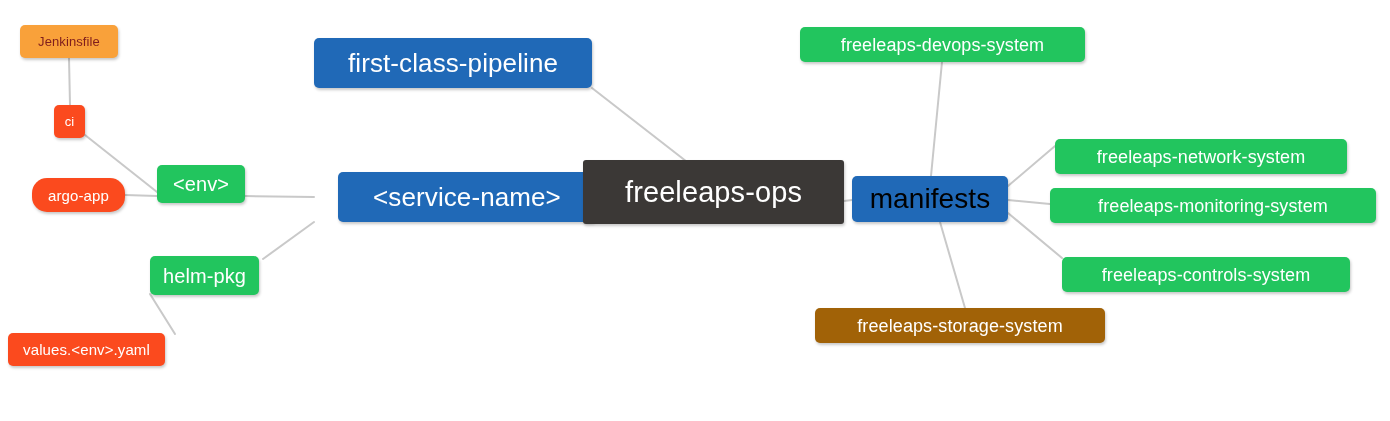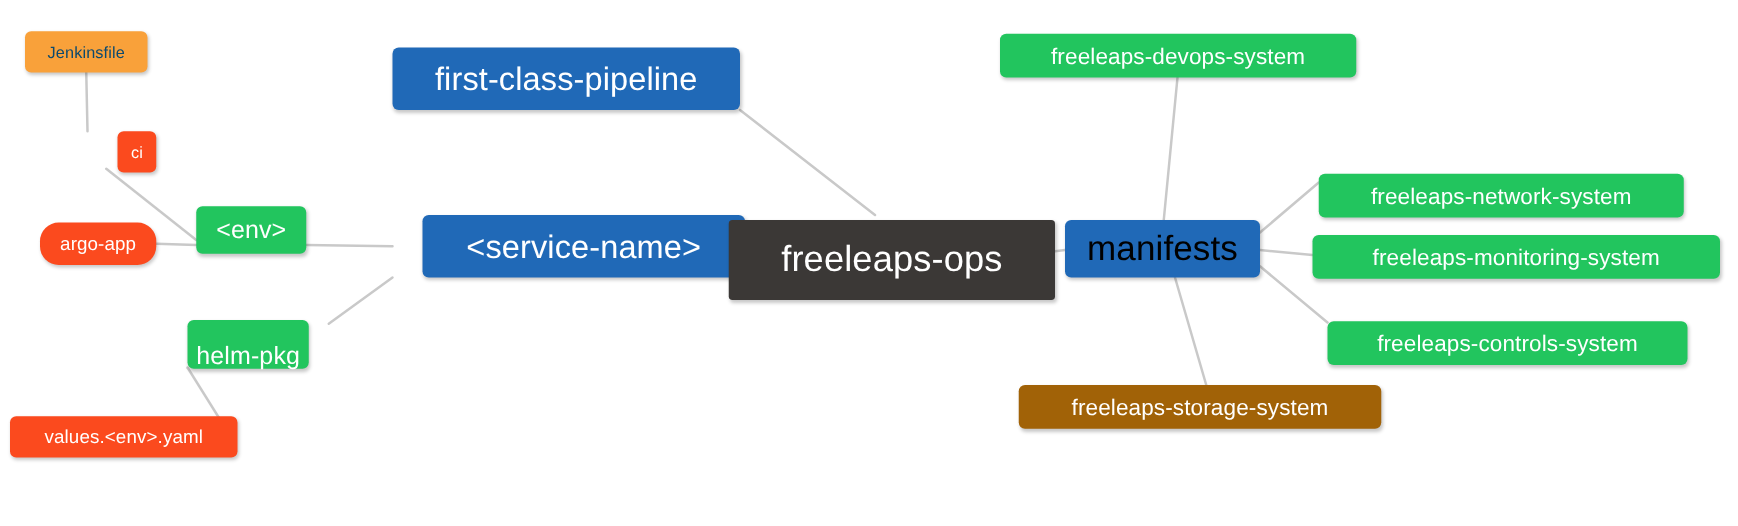--- a/index.html
+++ b/index.html
@@ -58,45 +58,45 @@
       <line x1="572" y1="197" x2="583" y2="199" stroke="#c9c9c9" stroke-width="2" stroke-linecap="round"></line>
       <line x1="592" y1="88" x2="700" y2="172" stroke="#c9c9c9" stroke-width="2" stroke-linecap="round"></line>
       <line x1="844" y1="201" x2="852" y2="200" stroke="#c9c9c9" stroke-width="2" stroke-linecap="round"></line>
       <line x1="931" y1="176" x2="942" y2="62" stroke="#c9c9c9" stroke-width="2" stroke-linecap="round"></line>
       <line x1="1008" y1="186" x2="1055" y2="146" stroke="#c9c9c9" stroke-width="2" stroke-linecap="round"></line>
       <line x1="1008" y1="200" x2="1050" y2="204" stroke="#c9c9c9" stroke-width="2" stroke-linecap="round"></line>
       <line x1="1008" y1="213" x2="1062" y2="258" stroke="#c9c9c9" stroke-width="2" stroke-linecap="round"></line>
       <line x1="940" y1="222" x2="965" y2="308" stroke="#c9c9c9" stroke-width="2" stroke-linecap="round"></line>
     </svg>
   <div id="node-layer">
-      <div class="node" style="left: 20px; top: 25px; width: 98px; height: 33px; background: rgb(249, 161, 58); font-size: 13px; color: #0c4a6e;">
+      <div class="node" style="left: 20px; top: 25px; width: 98px; height: 33px; background: rgb(249, 161, 58); font-size: 13px; color: #7f1d1d;">
         <span>Jenkinsfile</span>
       </div>
-      <div class="node" style="left: 54px; top: 105px; width: 31px; height: 33px; background: rgb(251, 74, 30); font-size: 13px; color: rgb(255, 255, 255); margin-left: 40px;">
+      <div class="node" style="left: 54px; top: 105px; width: 31px; height: 33px; background: rgb(251, 74, 30); font-size: 13px; color: rgb(255, 255, 255);">
         <span>ci</span>
       </div>
       <div class="node" style="left: 32px; top: 178px; width: 93px; height: 34px; background: rgb(251, 74, 30); font-size: 15px; color: rgb(255, 255, 255); border-radius: 15px;">
         <span>argo-app</span>
       </div>
       <div class="node" style="left: 157px; top: 165px; width: 88px; height: 38px; background: rgb(34, 197, 94); font-size: 20px; color: rgb(255, 255, 255);">
         <span>&lt;env&gt;</span>
       </div>
-      <div class="node" style="left: 150px; top: 256px; width: 97px; height: 39px; background: rgb(34, 197, 94); font-size: 20px; color: rgb(255, 255, 255); align-items: flex-end;">
+      <div class="node" style="left: 150px; top: 256px; width: 109px; height: 39px; background: rgb(34, 197, 94); font-size: 20px; color: rgb(255, 255, 255);">
         <span>helm-pkg</span>
       </div>
-      <div class="node" style="left: 8px; top: 333px; width: 182px; height: 33px; background: rgb(251, 74, 30); font-size: 15px; color: rgb(255, 255, 255);">
+      <div class="node" style="left: 8px; top: 333px; width: 157px; height: 33px; background: rgb(251, 74, 30); font-size: 15px; color: rgb(255, 255, 255);">
         <span>values.&lt;env&gt;.yaml</span>
       </div>
       <div class="node" style="left: 314px; top: 172px; width: 258px; height: 50px; background: rgb(32, 105, 183); font-size: 26px; color: rgb(255, 255, 255); margin-left: 24px;">
         <span>&lt;service-name&gt;</span>
       </div>
       <div class="node" style="left: 314px; top: 38px; width: 278px; height: 50px; background: rgb(32, 105, 183); font-size: 26px; color: rgb(255, 255, 255);">
         <span>first-class-pipeline</span>
       </div>
-      <div class="node root" style="left: 583px; top: 176px; width: 261px; height: 64px; background: rgb(59, 56, 54); font-size: 29px; color: rgb(255, 255, 255);">
+      <div class="node root" style="left: 583px; top: 160px; width: 261px; height: 64px; background: rgb(59, 56, 54); font-size: 29px; color: rgb(255, 255, 255);">
         <span>freeleaps-ops</span>
       </div>
       <div class="node" style="left: 852px; top: 176px; width: 156px; height: 46px; background: rgb(32, 105, 183); font-size: 28px; color: #000000;">
         <span>manifests</span>
       </div>
       <div class="node" style="left: 800px; top: 27px; width: 285px; height: 35px; background: rgb(34, 197, 94); font-size: 18px; color: rgb(255, 255, 255); text-align: right;">
         <span>freeleaps-devops-system</span>
       </div>
       <div class="node" style="left: 1055px; top: 111px; width: 292px; height: 35px; background: rgb(34, 197, 94); font-size: 18px; color: rgb(255, 255, 255); margin-top: 28px;">
         <span>freeleaps-network-system</span>

